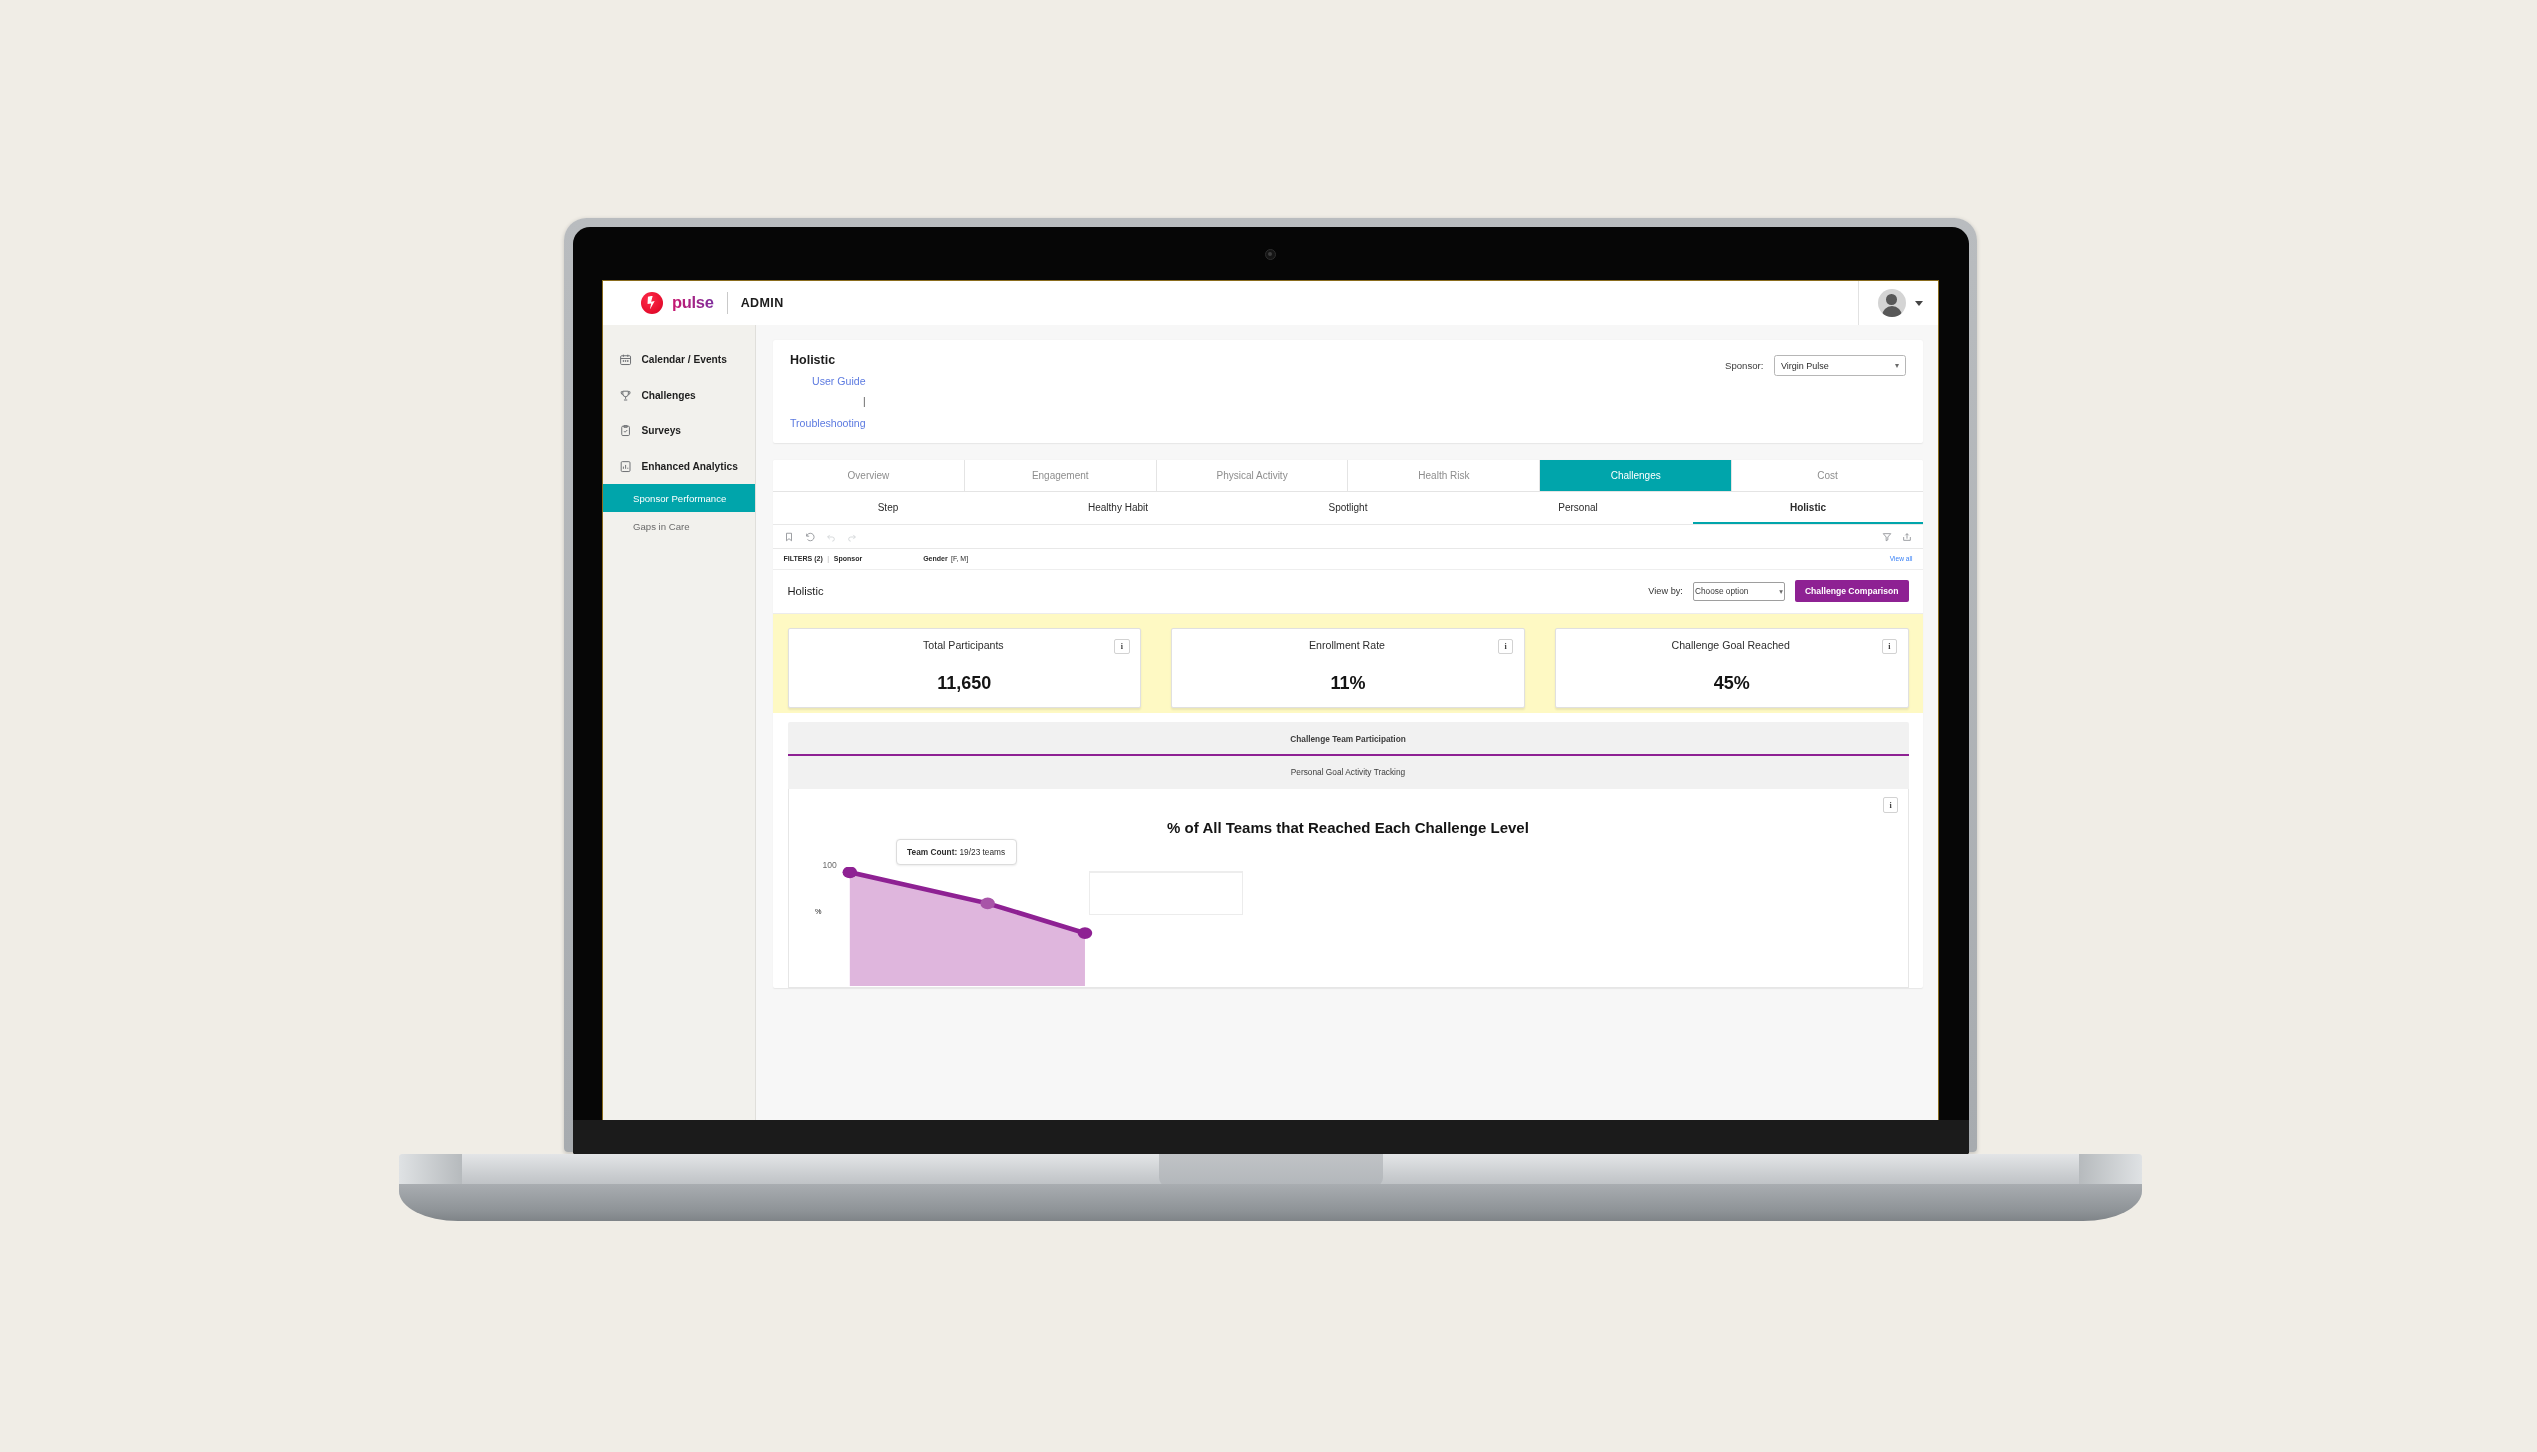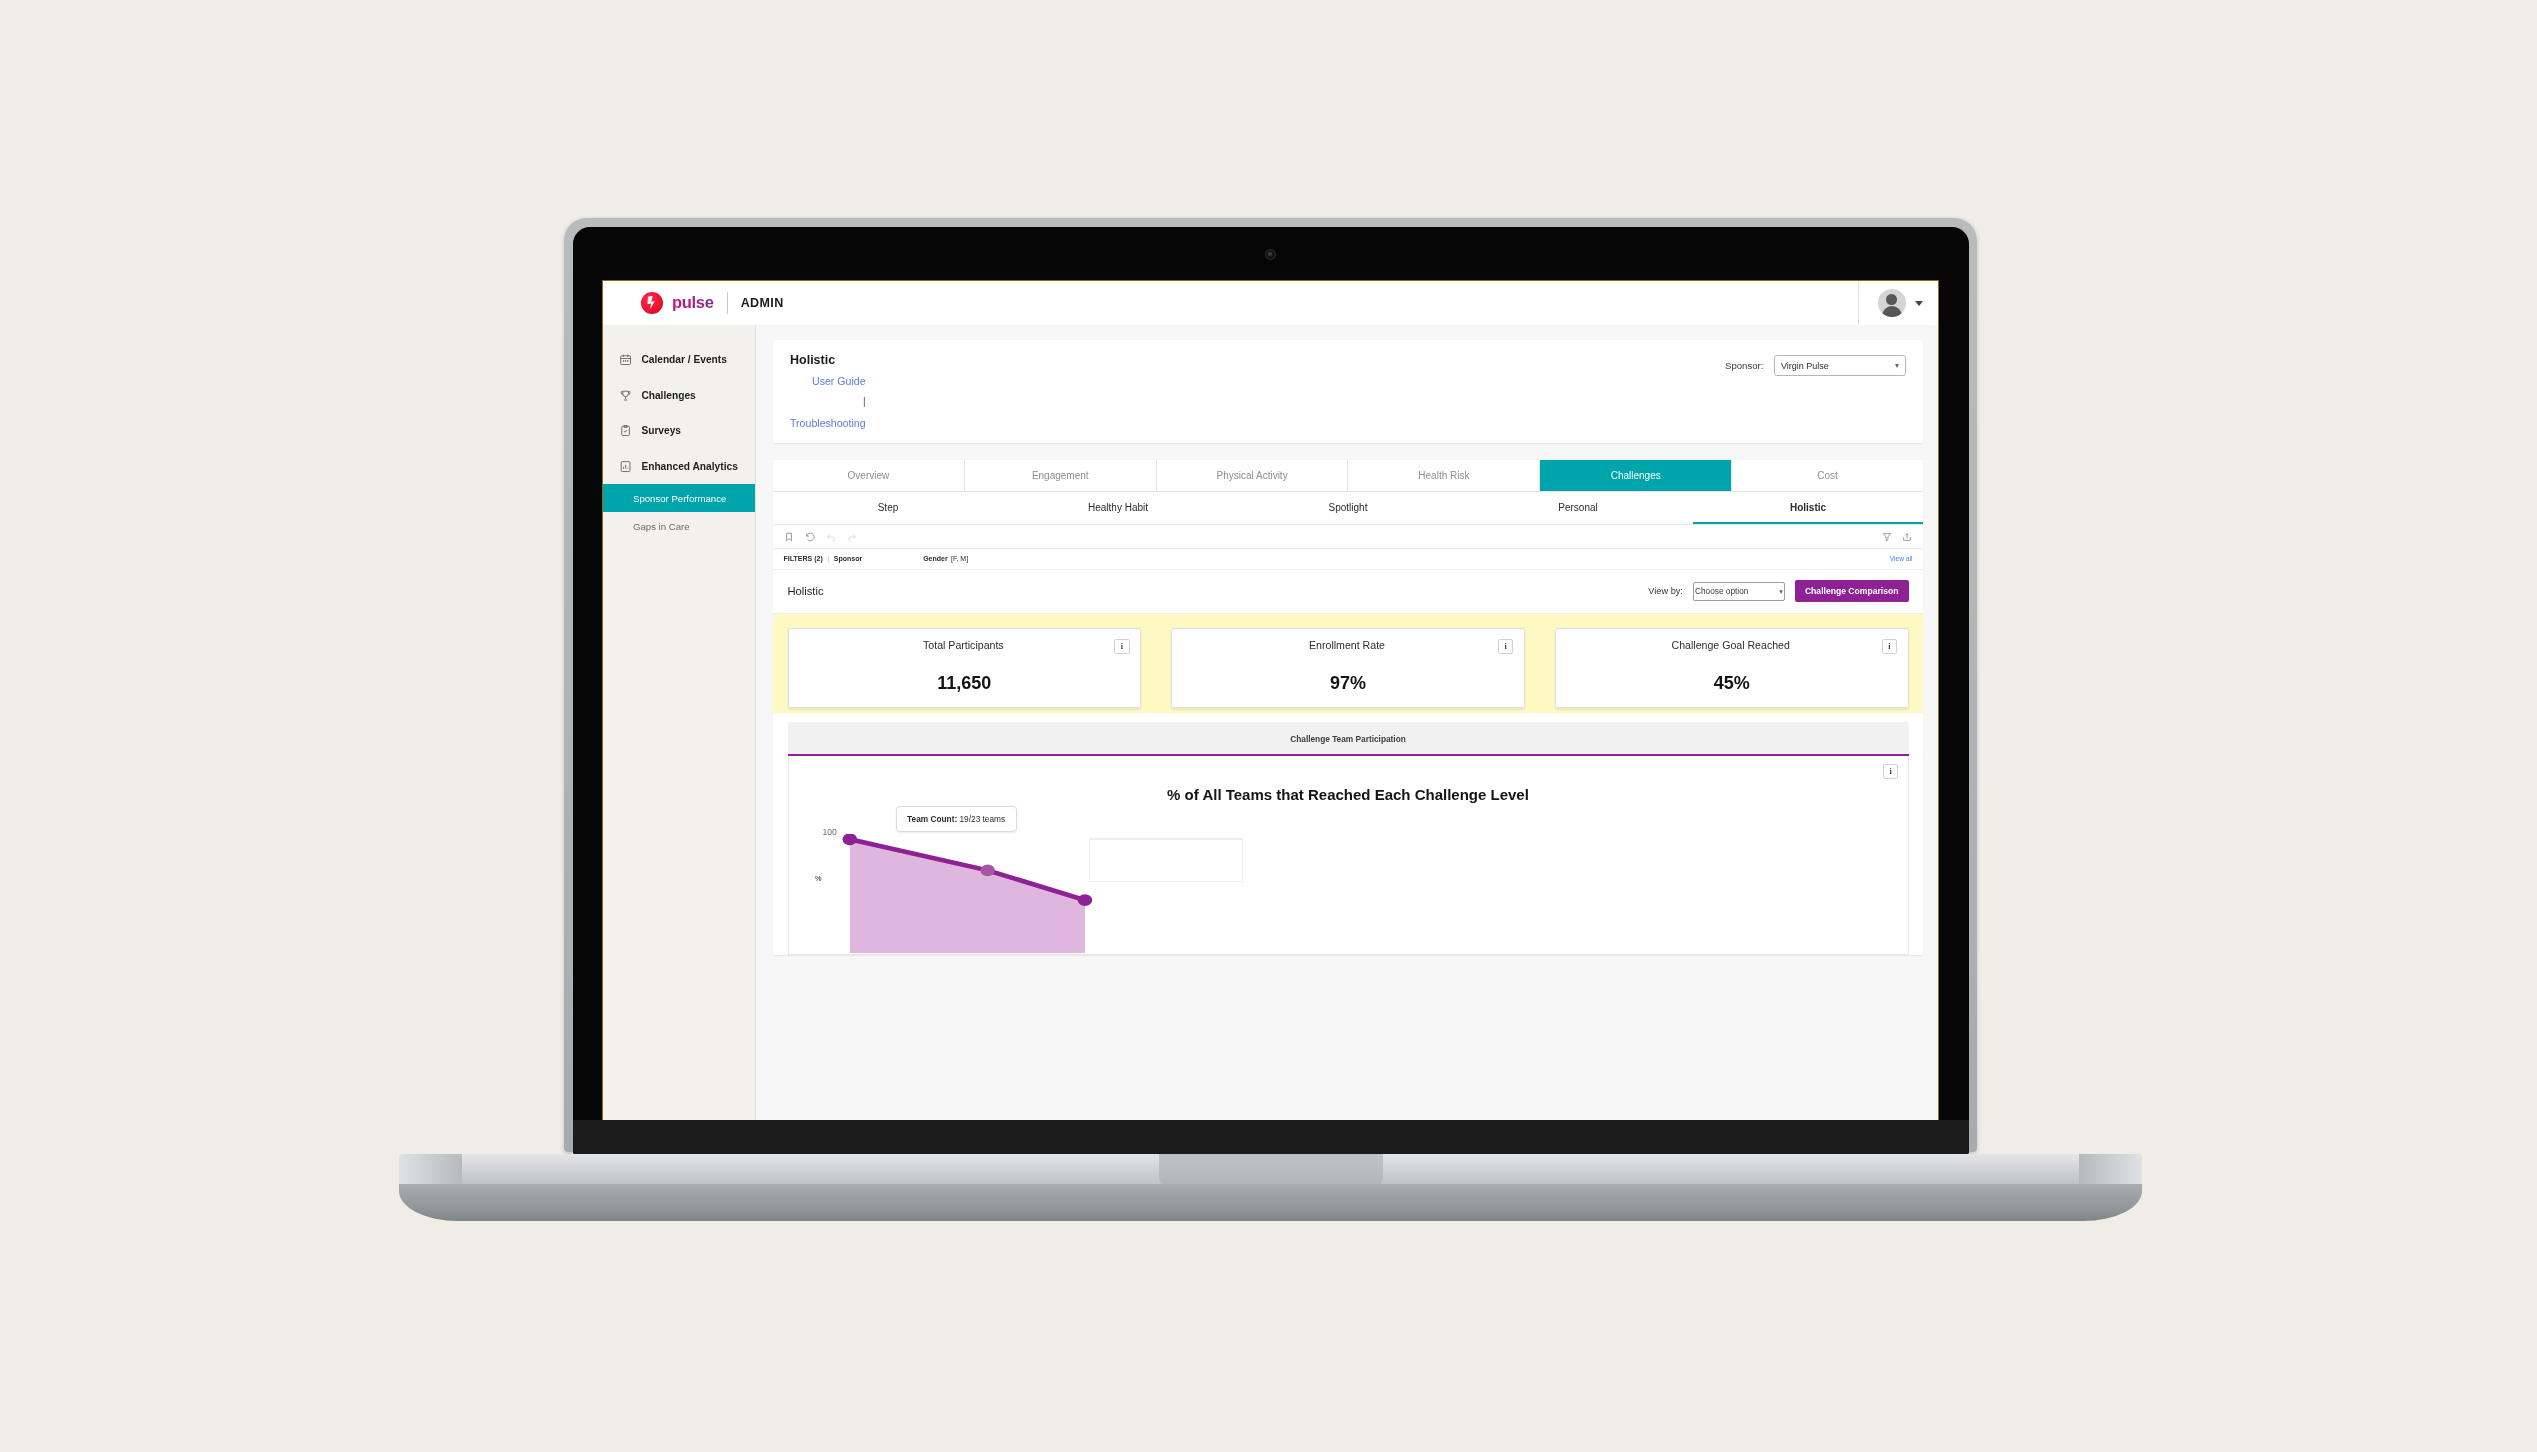--- a/index.html
+++ b/index.html
@@ -403,33 +403,34 @@
                   <div class="kpi-title">Total Participants</div>
                   <div class="info-btn">i</div>
                 </div>
                 <div class="kpi-val">11,650</div>
               </div>
               <div class="kpi">
                 <div class="kpi-head">
                   <div class="kpi-title">Enrollment Rate</div>
                   <div class="info-btn">i</div>
                 </div>
-                <div class="kpi-val">97%</div>
+                <div class="kpi-val">11%</div>
               </div>
               <div class="kpi">
                 <div class="kpi-head">
                   <div class="kpi-title">Challenge Goal Reached</div>
                   <div class="info-btn">i</div>
                 </div>
                 <div class="kpi-val">45%</div>
               </div>
             </div>
 
             <div class="card-tabs">
               <div class="ct active">Challenge Team Participation</div>
+              <div class="ct">Personal Goal Activity Tracking</div>
             </div>
 
             <div class="chart-card">
               <div class="chart-info info-btn">i</div>
               <div class="chart-title">% of All Teams that Reached Each Challenge Level</div>
 
               <div class="plot">
                 <div class="ylab">100</div>
                 <div class="yaxis-glyph">%</div>
 

